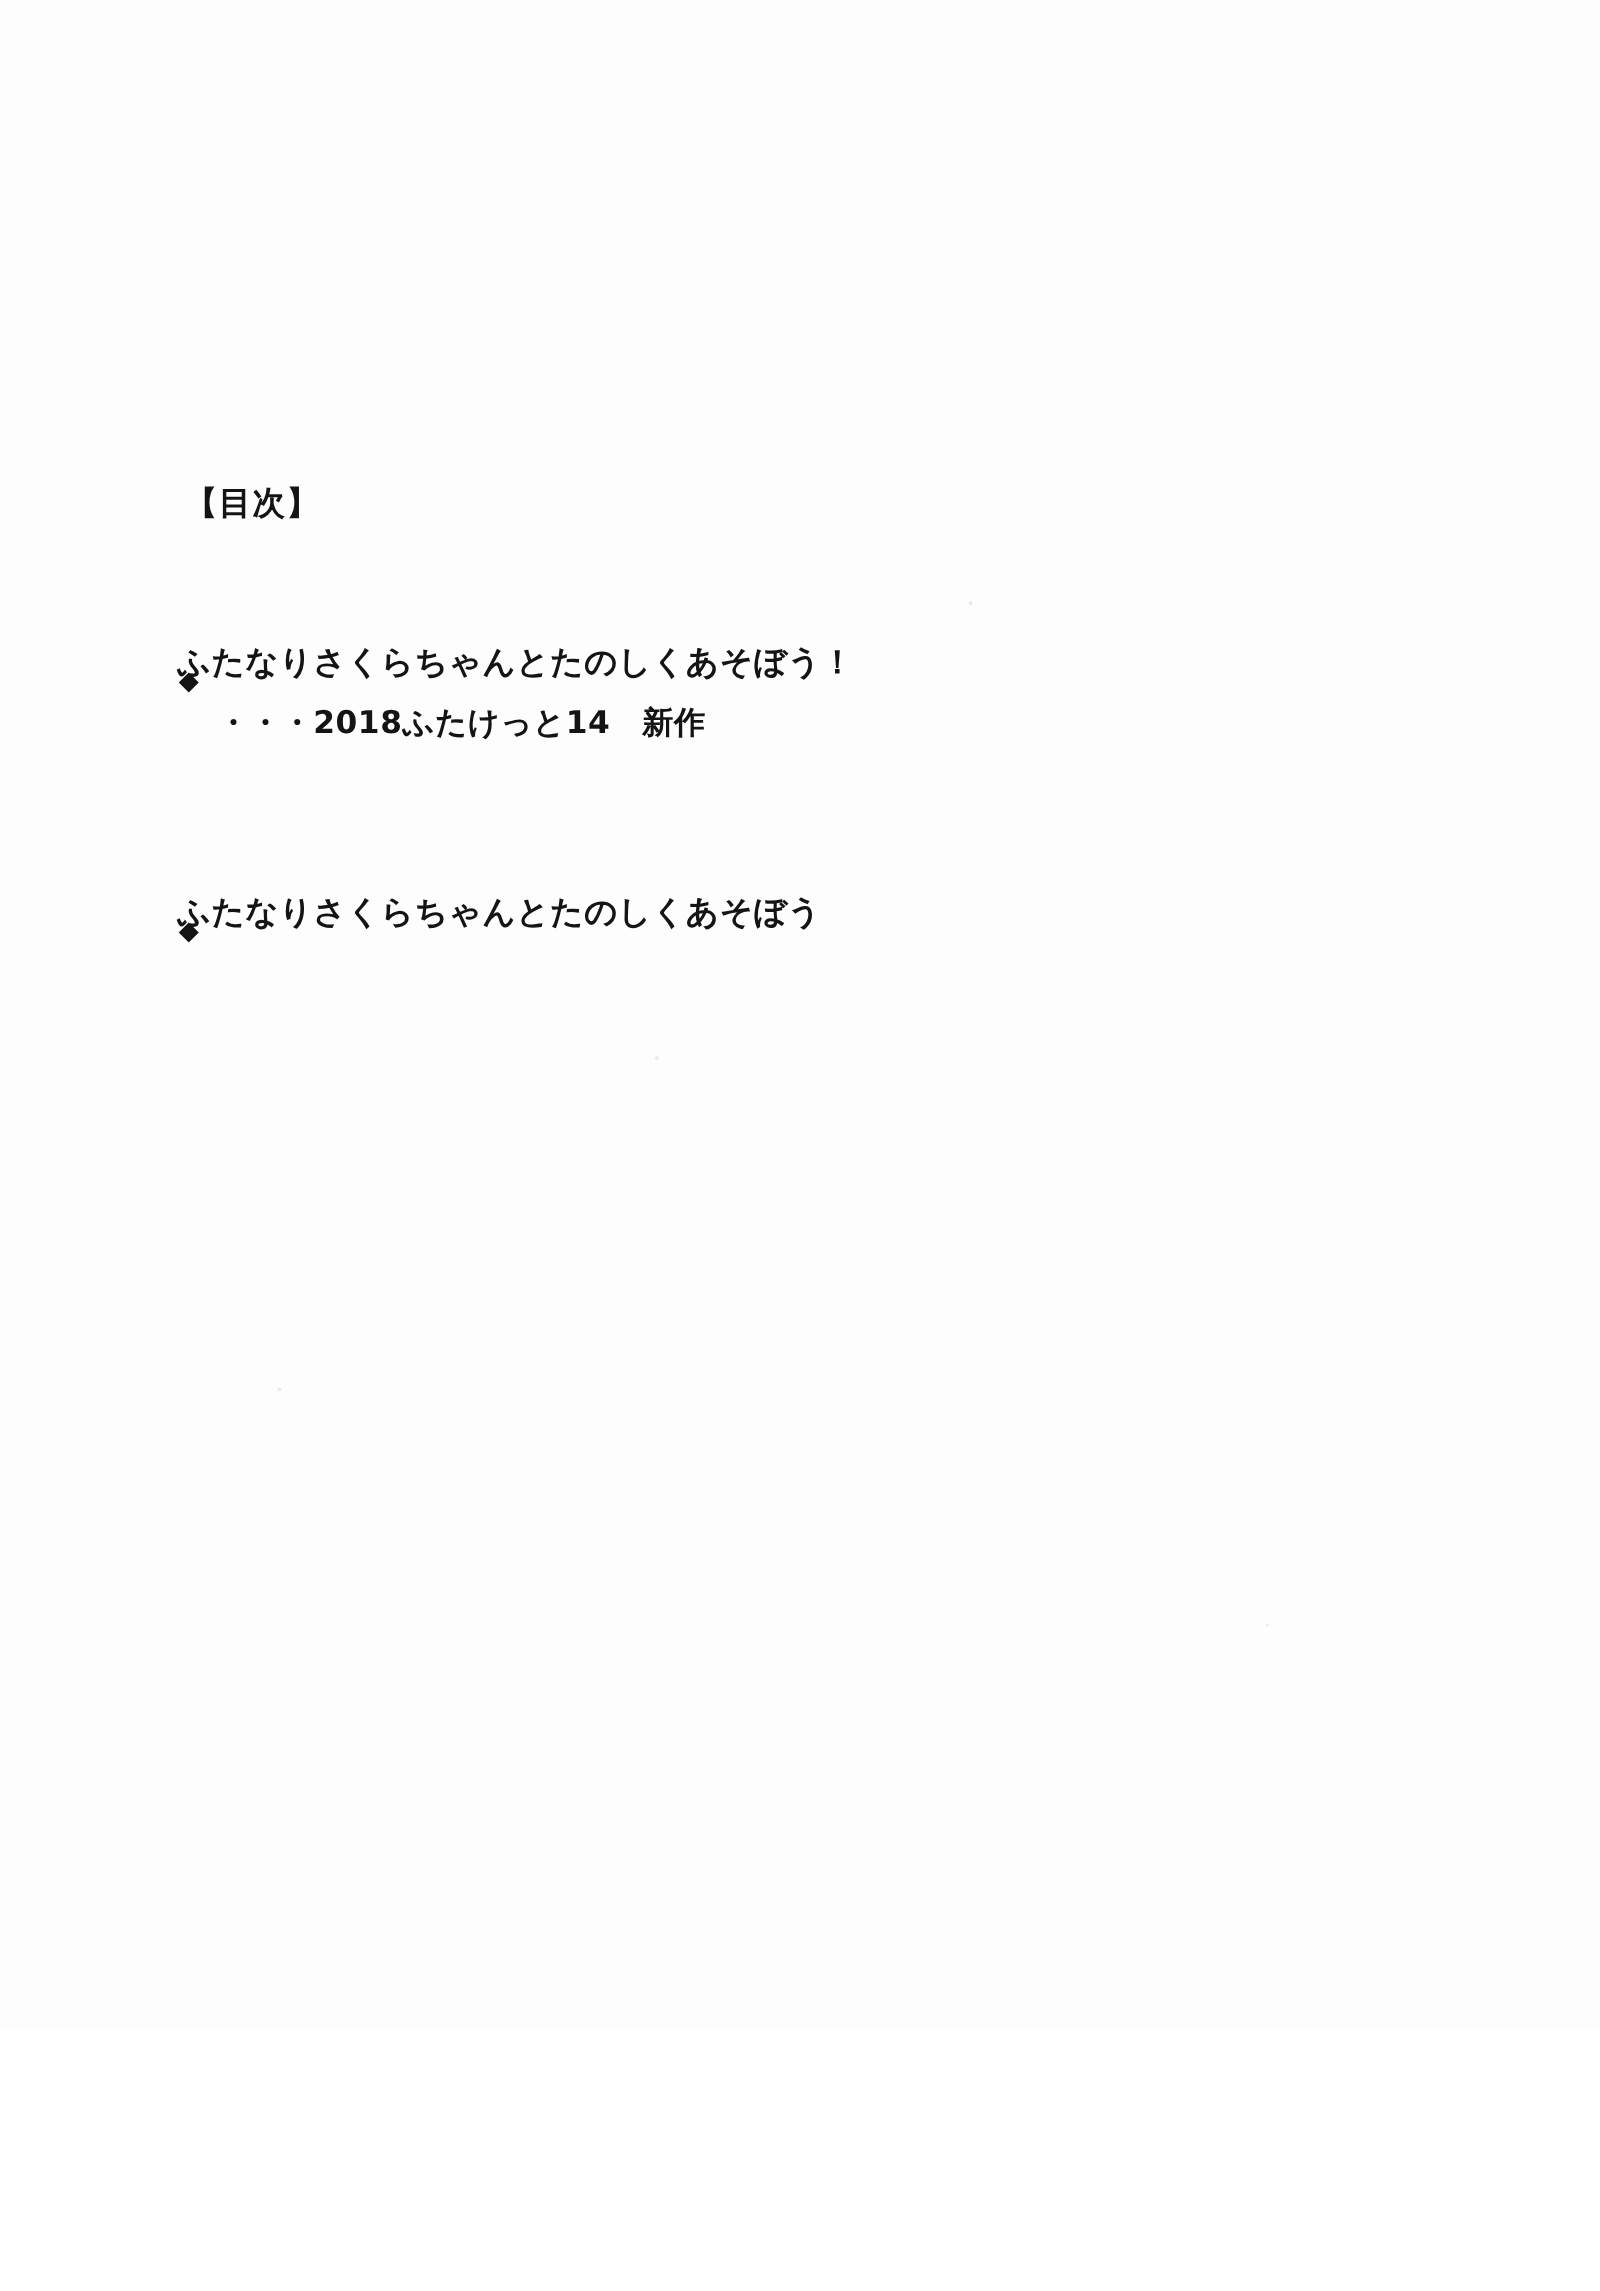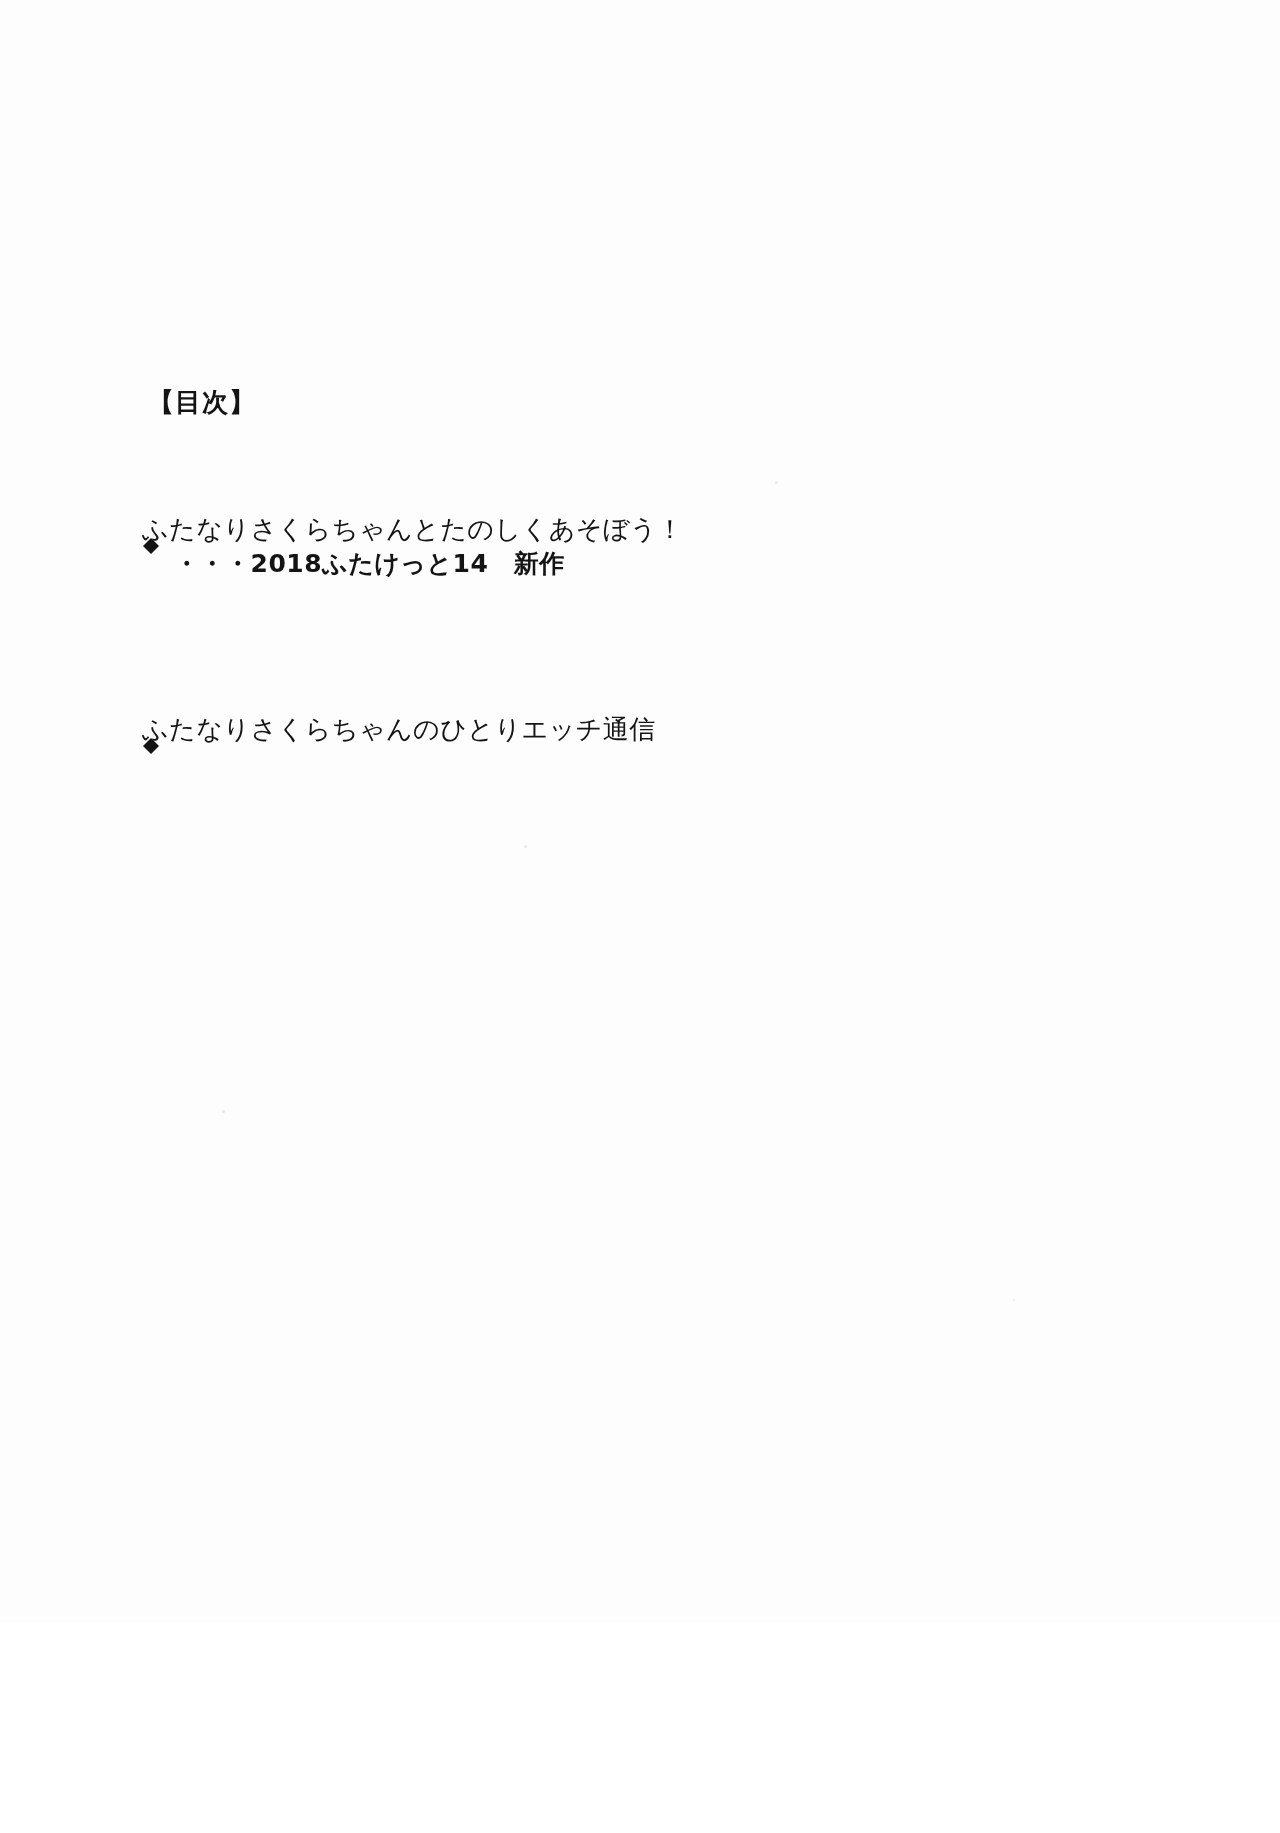--- a/index.html
+++ b/index.html
@@ -37,34 +37,35 @@
     position: absolute;
     left: 140px;
     white-space: nowrap;
   }
   .entry-1 { top: 512px; }
   .entry-2 { top: 712px; }
   .entry-title {
     display: flex;
     align-items: baseline;
     font-size: 26px;
-    font-weight: 400;
+    font-weight: 700;
     letter-spacing: 0.5px;
     color: #141414;
   }
   .diamond-icon {
     display: inline-block;
     width: 0;
     height: 0;
     margin-right: 2px;
     position: relative;
     top: -3px;
   }
   .diamond-icon svg { display: block; }
   .entry-sub {
+    margin-top: 14px;
     margin-left: 34px;
     font-size: 25px;
     font-weight: 700;
     letter-spacing: 0.5px;
     color: #141414;
     white-space: pre;
   }
 </style>
 </head>
 <body>
@@ -90,17 +91,17 @@
     <div class="entry-sub">・・・2018ふたけっと14　新作</div>
   </div>
 
   <div class="entry entry-2">
     <div class="entry-title">
       <span class="diamond-icon">
         <svg width="22" height="22" viewBox="0 0 22 22" aria-hidden="true">
           <polygon points="11,3 19,11 11,19 3,11" fill="#141414"></polygon>
         </svg>
       </span>
-      <span>ふたなりさくらちゃんのひとりエッチ通信</span>
+      <span>ふたなりさくらちゃんとたのしくあそぼう</span>
     </div>
   </div>
 
 </div>
 
 </body></html>

